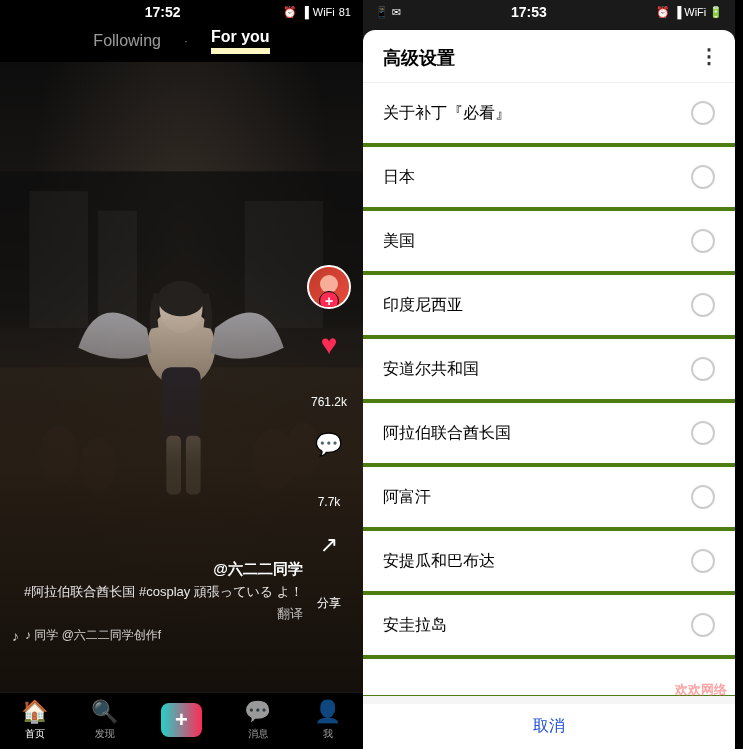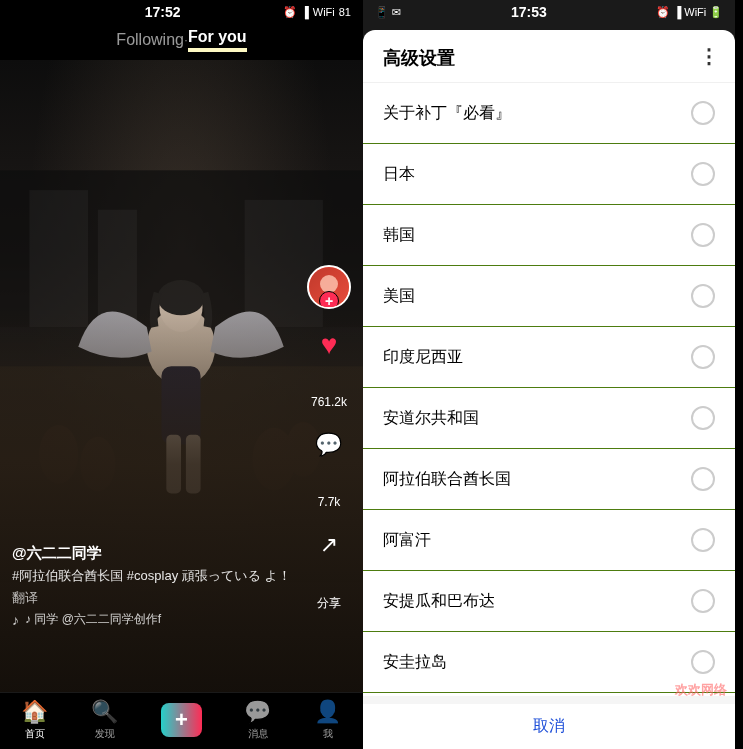--- a/index.html
+++ b/index.html
@@ -40,36 +40,36 @@
       display: flex;
       align-items: center;
       gap: 4px;
       font-size: 11px;
     }
 
     .nav-tabs {
       display: flex;
       justify-content: center;
       align-items: center;
-      gap: 0;
+      gap: 23px;
       padding: 4px 0 8px;
       background: transparent;
     }
 
     .nav-tab {
       color: rgba(255,255,255,0.6);
       font-size: 16px;
       font-weight: 400;
       cursor: pointer;
     }
 
     .nav-tab.active {
       color: #fff;
       font-weight: 700;
-      border-bottom: 4px solid #fef9c3;
+      border-bottom: 6px solid #fef9c3;
       padding-bottom: 2px;
     }
 
     .nav-dot {
       color: rgba(255,255,255,0.5);
       font-size: 12px;
     }
 
     .video-area {
       flex: 1;
@@ -171,24 +171,25 @@
       text-align: center;
       margin-top: 28px;
     }
 
     .heart-icon { color: #fe2c55; }
     .comment-icon { color: #fff; }
     .share-icon { color: #fff; }
 
     .video-info {
       position: absolute;
-      bottom: 64px;
+      bottom: 48px;
       left: 12px;
       right: 60px;
       color: #fff;
+      text-align: right;
     }
 
     .username {
       font-size: 15px;
       font-weight: 700;
       margin-bottom: 4px;
     }
 
     .description {
       font-size: 13px;
@@ -317,21 +318,21 @@
     .settings-list {
       flex: 1;
       overflow-y: auto;
     }
 
     .settings-item {
       display: flex;
       align-items: center;
       justify-content: space-between;
       padding: 18px 20px;
-      border-bottom: 1px solid #4d7c0f;
+      border-bottom: 4px solid #4d7c0f;
       cursor: pointer;
     }
 
     .settings-item-label {
       font-size: 16px;
       color: #000;
     }
 
     .radio-btn {
       width: 24px;
@@ -543,26 +544,20 @@
         <div class="radio-inner"></div>
       </div>
     </div>
         <div class="settings-item">
       <span class="settings-item-label">日本</span>
       <div class="radio-btn">
         <div class="radio-inner"></div>
       </div>
     </div>
         <div class="settings-item">
-      <span class="settings-item-label">韩国</span>
-      <div class="radio-btn">
-        <div class="radio-inner"></div>
-      </div>
-    </div>
-        <div class="settings-item">
       <span class="settings-item-label">美国</span>
       <div class="radio-btn">
         <div class="radio-inner"></div>
       </div>
     </div>
         <div class="settings-item">
       <span class="settings-item-label">印度尼西亚</span>
       <div class="radio-btn">
         <div class="radio-inner"></div>
       </div>

